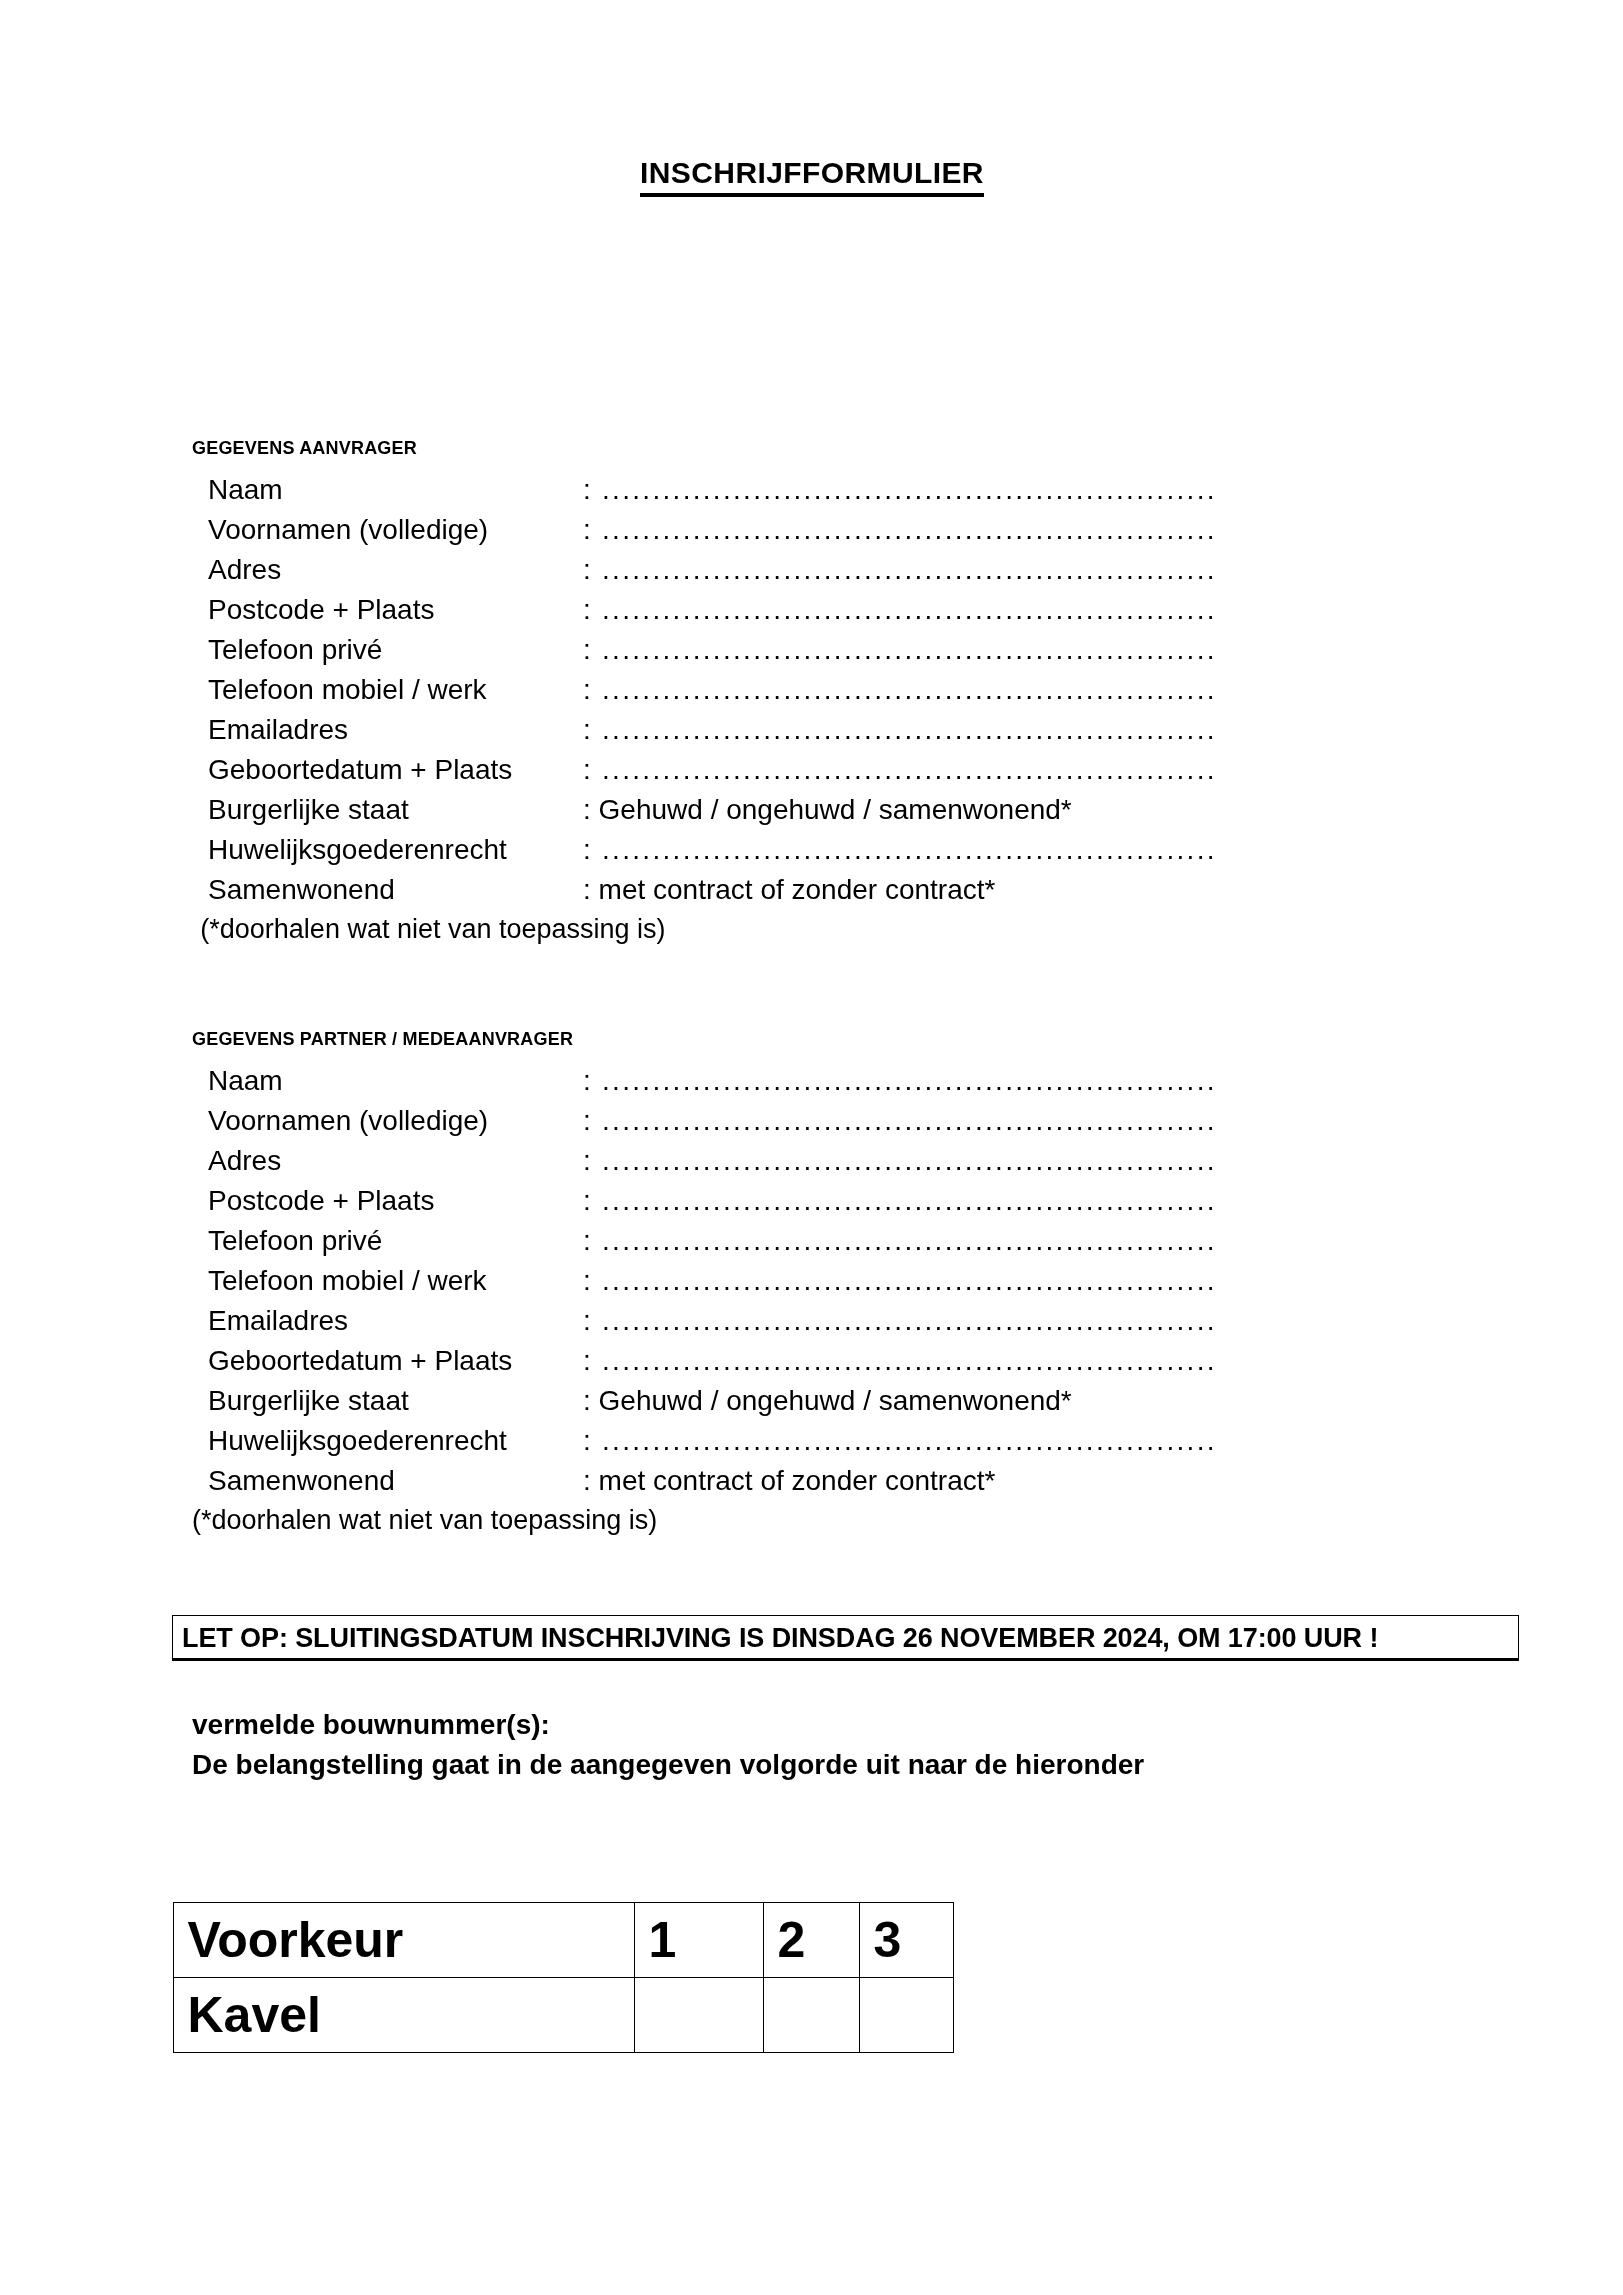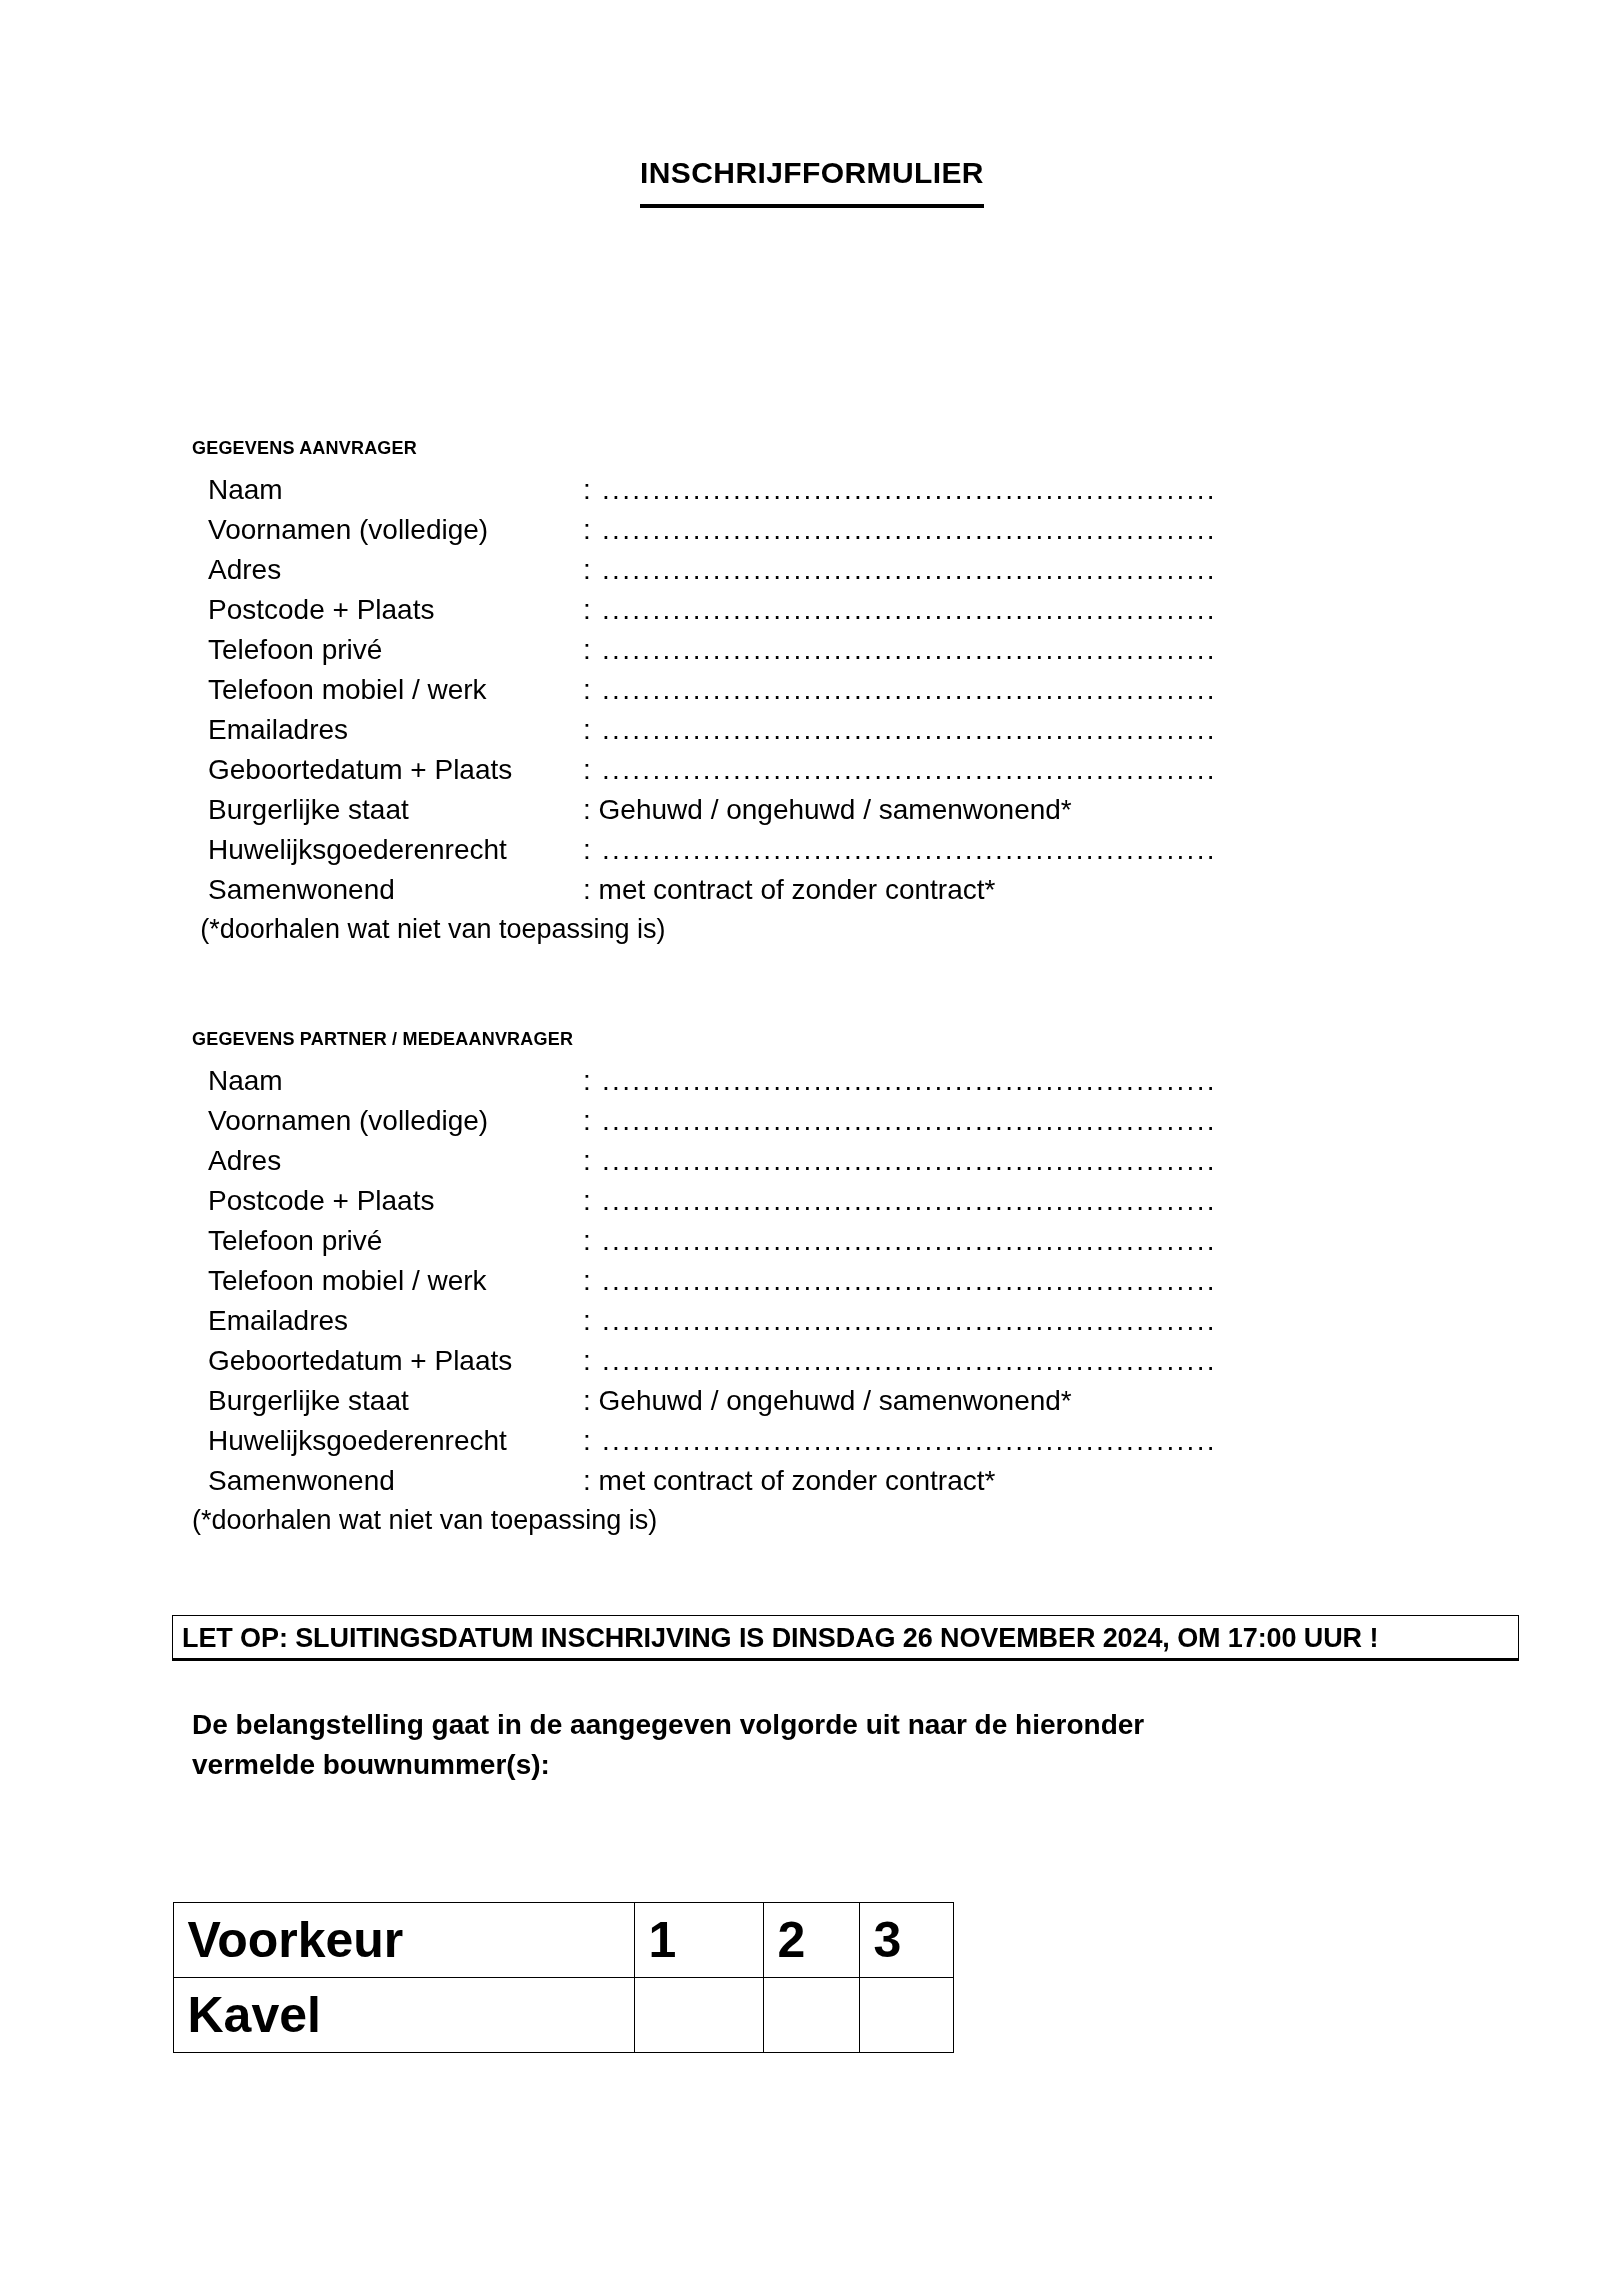--- a/index.html
+++ b/index.html
@@ -30,21 +30,21 @@
     text-align: center;
     font-weight: bold;
     font-size: 43px;
     letter-spacing: 0.4px;
     line-height: 1;
     white-space: nowrap;
   }
   .doc-title .tt {
     display: inline-block;
     border-bottom: 4.5px solid #000;
-    padding-bottom: 14px;
+    padding-bottom: 3px;
     font-variant: small-caps;
     text-transform: lowercase;
   }
   .doc-subtitle {
     position: absolute;
     left: 0;
     top: 248px;
     width: 1624px;
     text-align: center;
     font-size: 37px;
@@ -291,22 +291,22 @@
         </div>
       </div>
     <div class="note-line">(*doorhalen wat niet van toepassing is)</div>
   </div>
 
   <div class="notice-box">
     <div class="notice-text">LET OP: SLUITINGSDATUM INSCHRIJVING IS DINSDAG 26 NOVEMBER 2024, OM 17:00 UUR !</div>
   </div>
 
   <div class="order-note">
+    <div>vermelde bouwnummer(s):</div>
     <div>De belangstelling gaat in de aangegeven volgorde uit naar de hieronder</div>
-    <div>vermelde bouwnummer(s):</div>
   </div>
 
   <table class="pref-table">
     <tbody>
       <tr>
         <td class="col-label">Voorkeur</td>
         <td class="col-n1">1</td>
         <td class="col-n2">2</td>
         <td class="col-n3">3</td>
       </tr>

